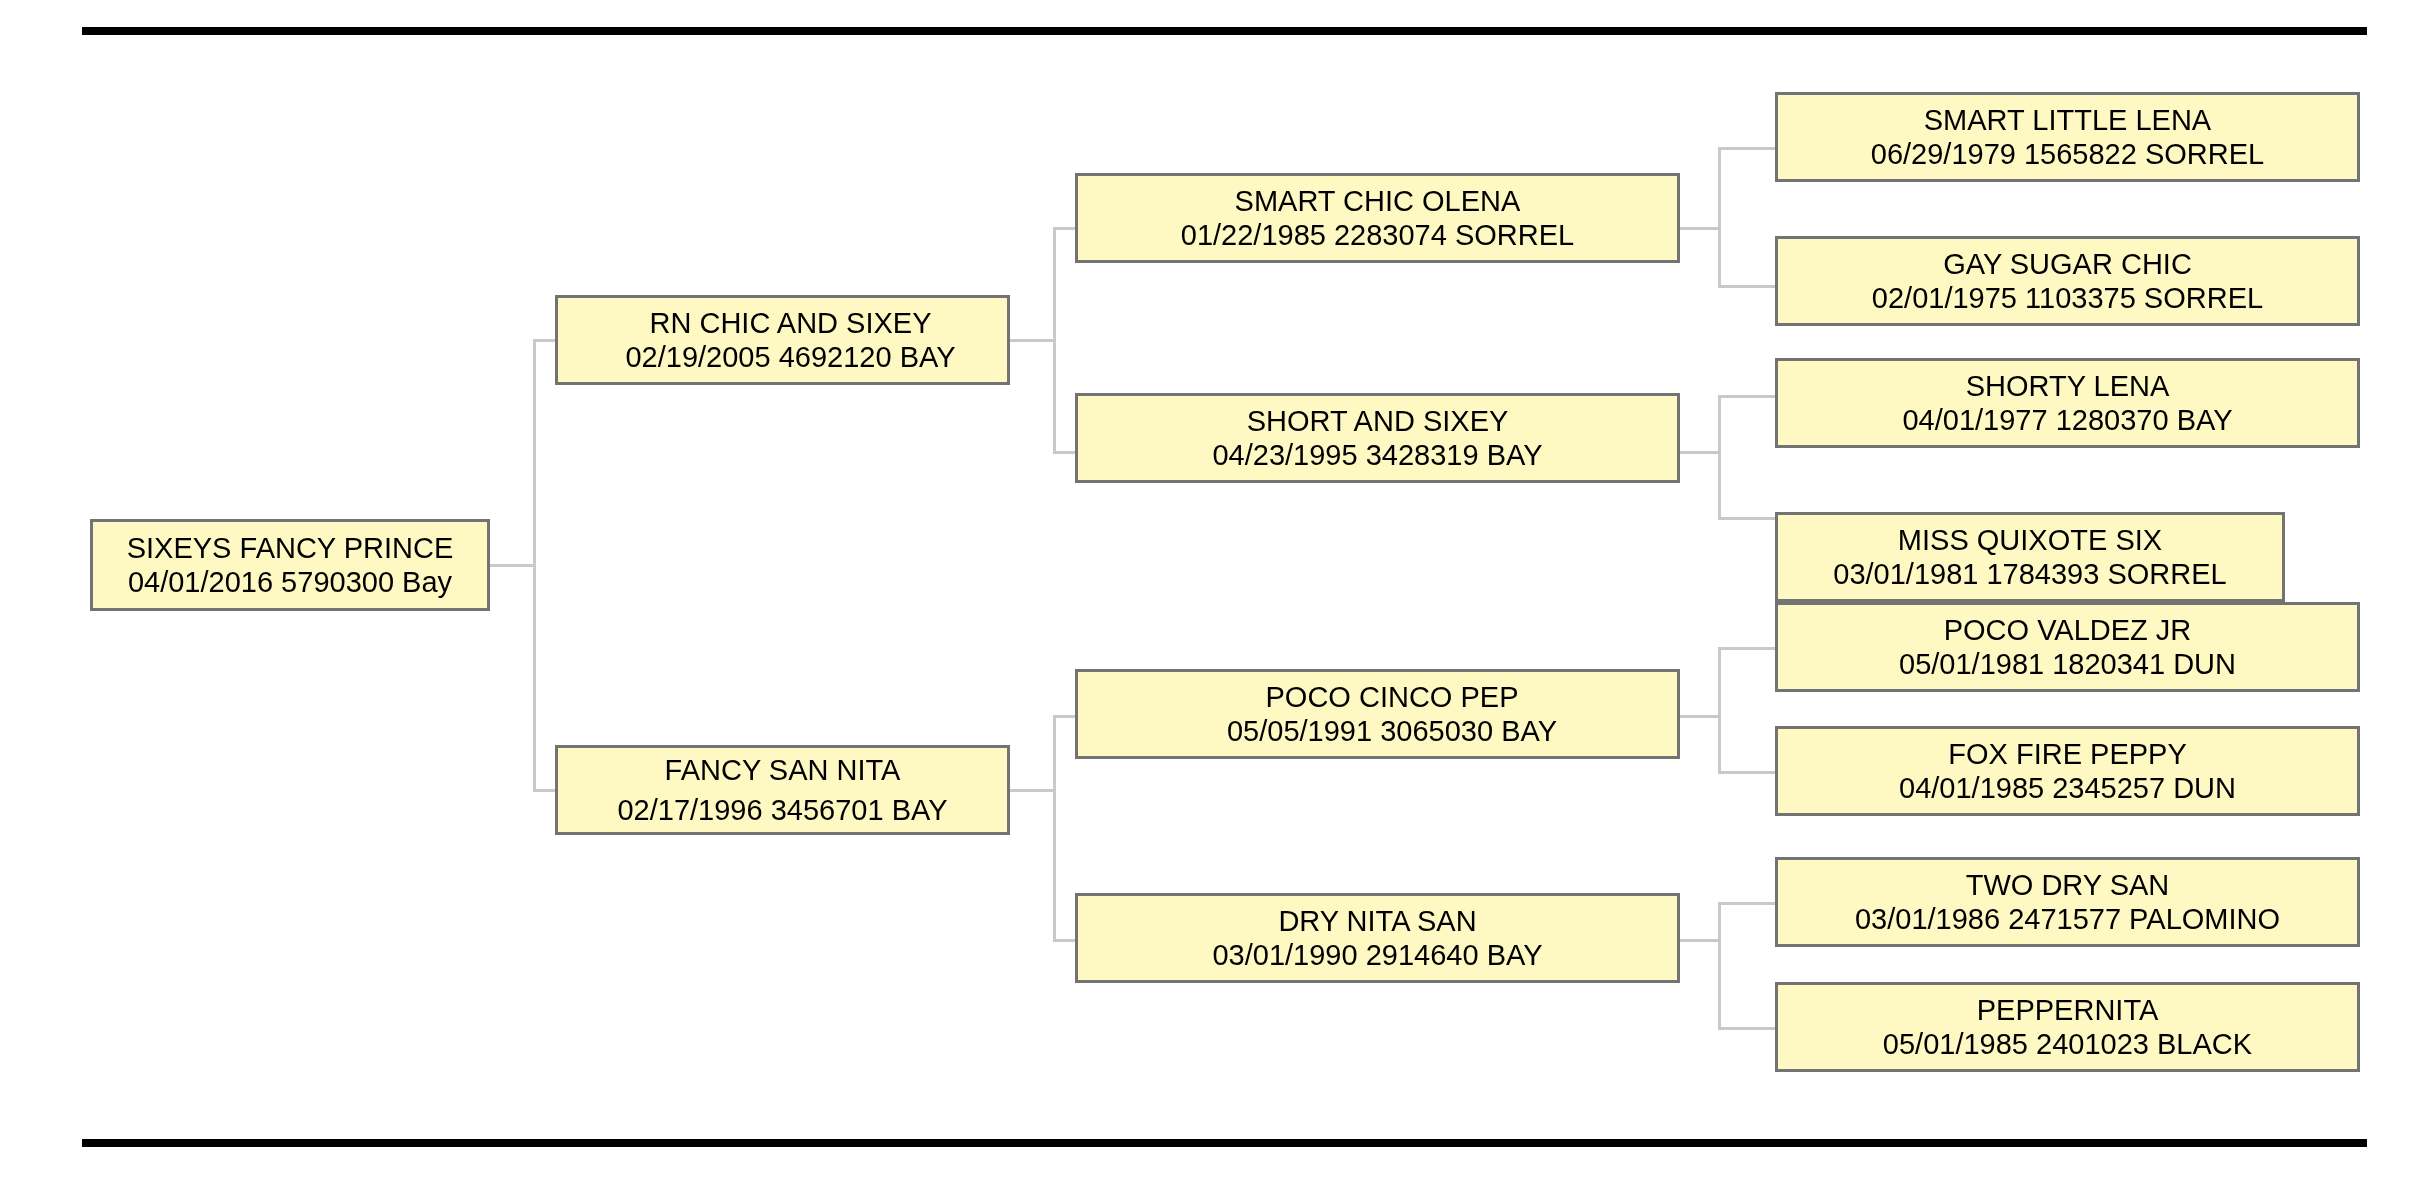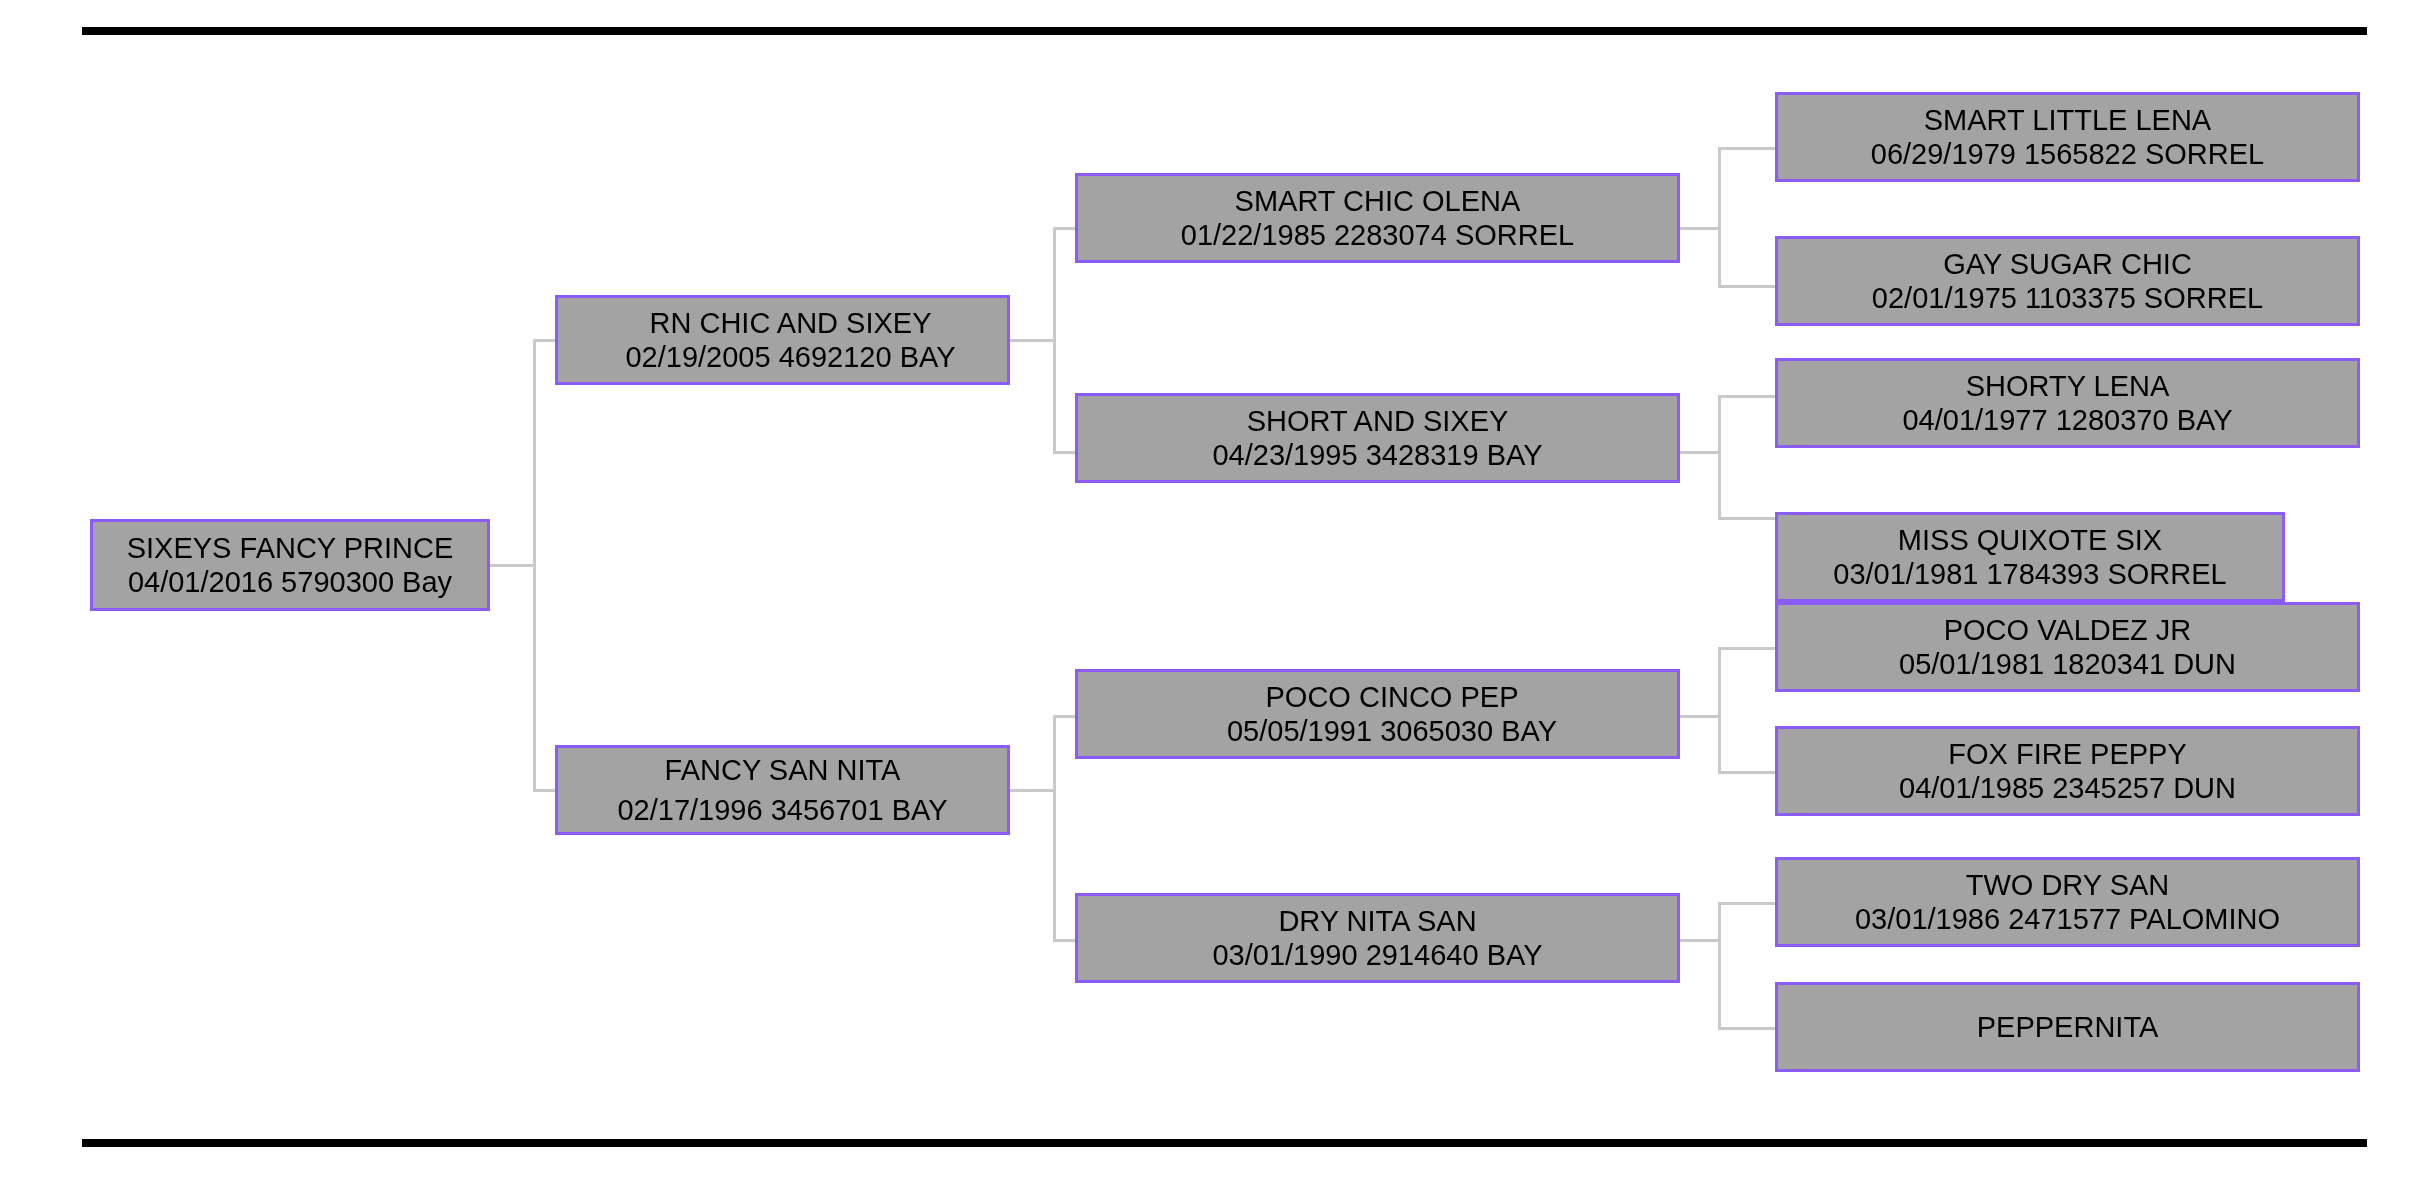--- a/index.html
+++ b/index.html
@@ -28,22 +28,22 @@
     height: 8px;
     background: #000000;
   }
   .rule-top    { top: 27px; }
   .rule-bottom { top: 1139px; }
 
   
   .node {
     position: absolute;
     box-sizing: border-box;
-    border: 3px solid #8b5cf6;
-    background: #a3a3a3;
+    border: 3px solid #737373;
+    background: #fef9c3;
     display: flex;
     flex-direction: column;
     align-items: center;
     justify-content: center;
     color: #000000;
     line-height: 1.18;
     white-space: nowrap;
     overflow: hidden;
   }
   .node .nm,
@@ -180,15 +180,16 @@
     <span class="dt">04/01/1985 2345257 DUN</span>
   </div>
 
   <div class="node gen4" style="left:1775px; top:857px; width:585px; height:90px;">
     <span class="nm">TWO DRY SAN</span>
     <span class="dt">03/01/1986 2471577 PALOMINO</span>
   </div>
 
   <div class="node gen4" style="left:1775px; top:982px; width:585px; height:90px;">
     <span class="nm">PEPPERNITA</span>
+    <span class="dt">05/01/1985 2401023 BLACK</span>
   </div>
 
 </div>
 
 </body></html>

